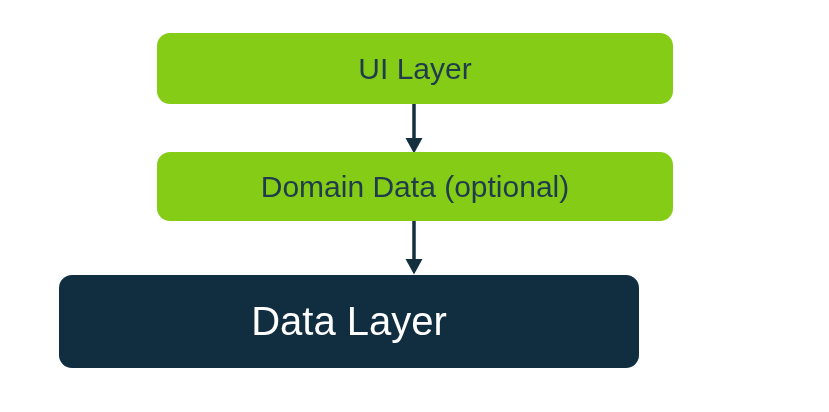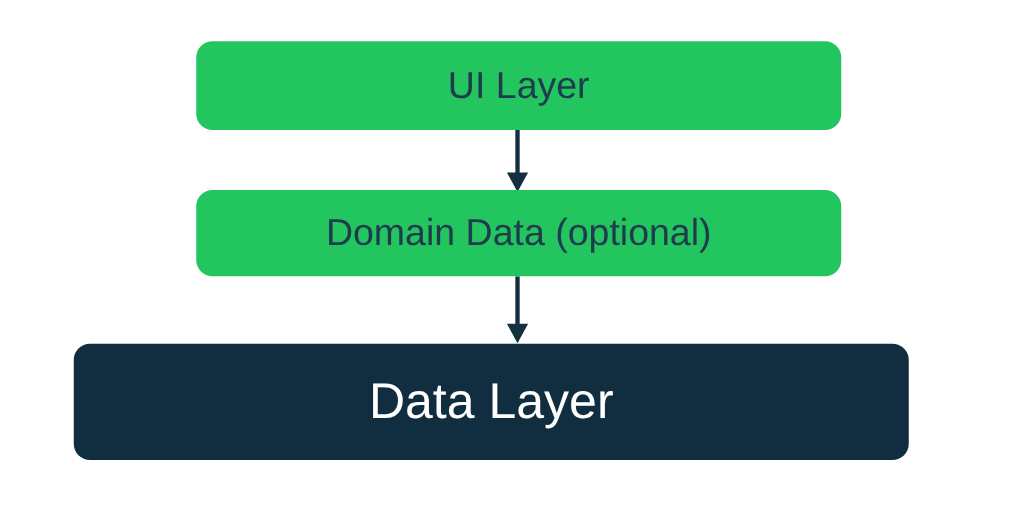--- a/index.html
+++ b/index.html
@@ -17,21 +17,21 @@
   }
   .node {
     position: absolute;
     display: flex;
     align-items: center;
     justify-content: center;
     border-radius: 13px;
     box-sizing: border-box;
   }
   .node-light {
-    background: #22c55e;
+    background: #84cc16;
     color: #1f3b4d;
     font-size: 30px;
   }
   .node-dark {
     background: #112e40;
     color: #ffffff;
     font-size: 40px;
   }
   .node-ui {
     left: 157px;
@@ -41,21 +41,21 @@
   }
   .node-domain {
     left: 157px;
     top: 152px;
     width: 516px;
     height: 69px;
   }
   .node-data {
     left: 59px;
     top: 275px;
-    width: 668px;
+    width: 580px;
     height: 93px;
   }
   .arrow {
     position: absolute;
     display: block;
   }
   .arrow-1 {
     left: 403px;
     top: 104px;
   }

